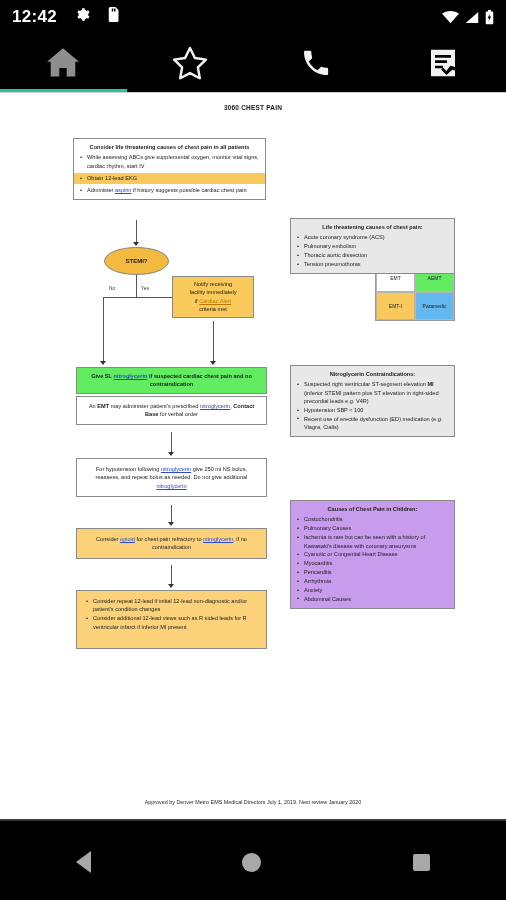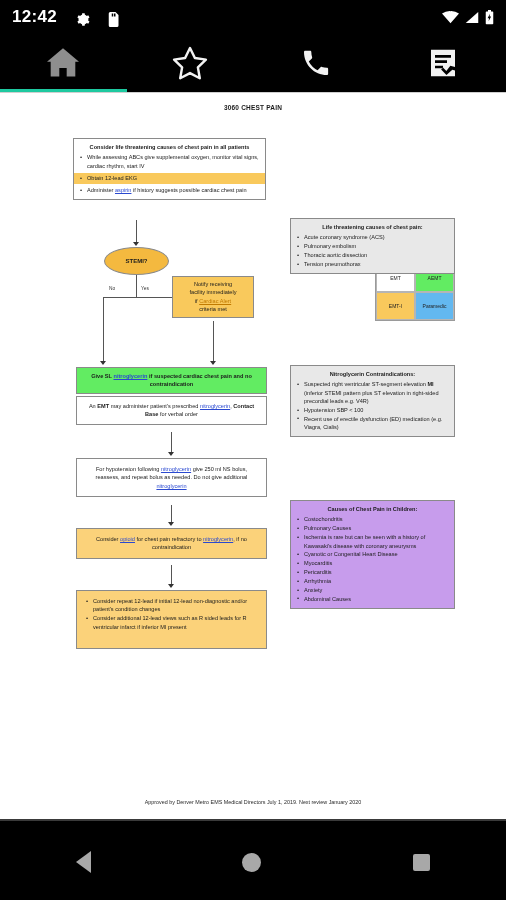--- a/index.html
+++ b/index.html
@@ -7,21 +7,21 @@
     width:506px; height:900px; overflow:hidden;
     background:#000; font-family:"Liberation Sans", sans-serif;
   }
   #app { position:relative; width:506px; height:900px; background:#000; }
 
   
   .statusbar {
     height:34px; background:#000; color:#fff;
     display:flex; align-items:center; padding:0 12px;
   }
-  .status-left { display:flex; align-items:flex-end; gap:18px; }
+  .status-left { display:flex; align-items:flex-start; gap:18px; }
   .status-time { font-size:17px; font-weight:bold; letter-spacing:.3px; }
   .status-right { margin-left:auto; display:flex; align-items:center; gap:6px; }
   .sb-ico { display:block; }
 
   
   .tabbar {
     height:58px; background:#000; display:flex; position:relative;
   }
   .tab {
     flex:1; display:flex; align-items:center; justify-content:center;

